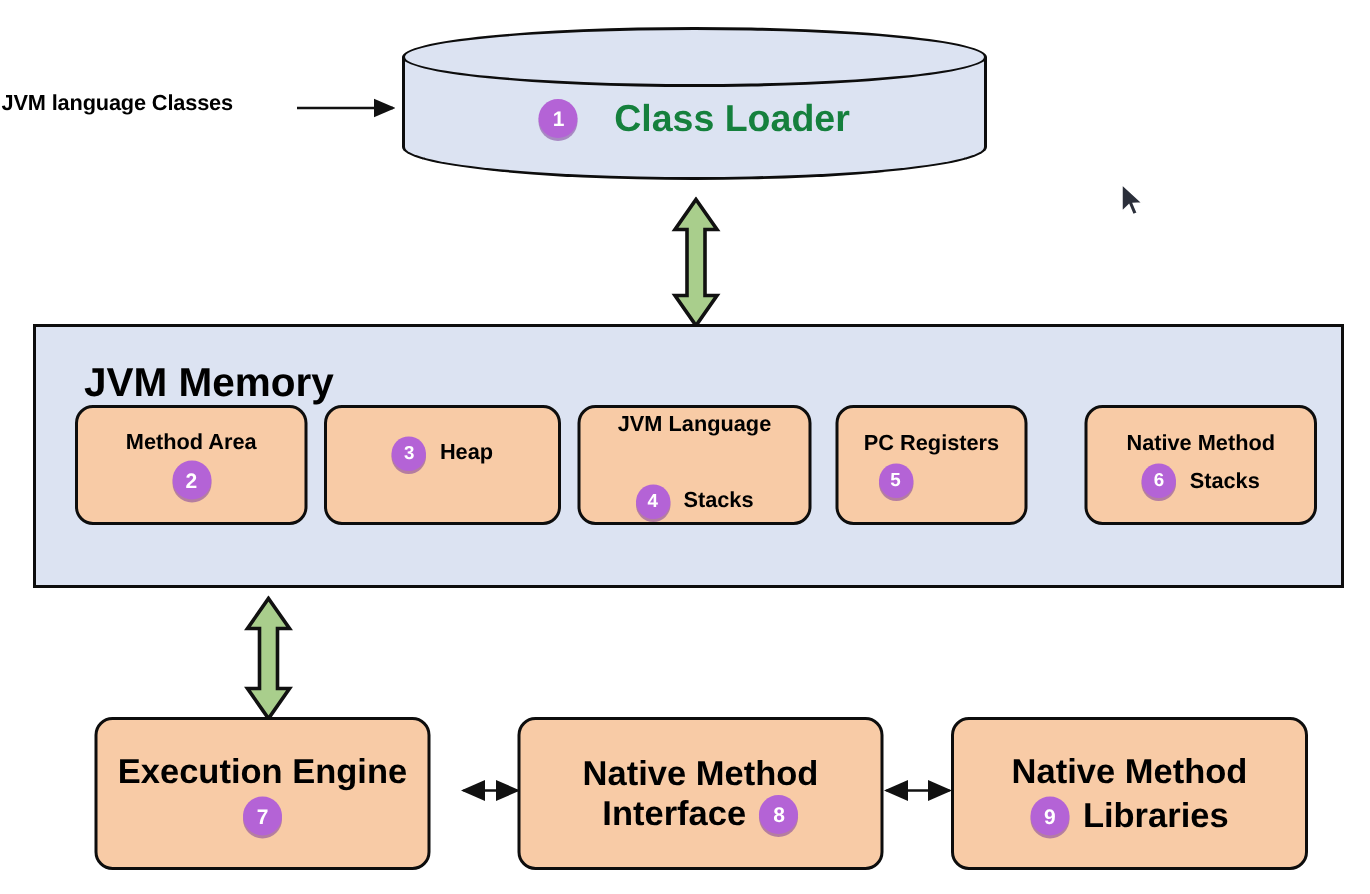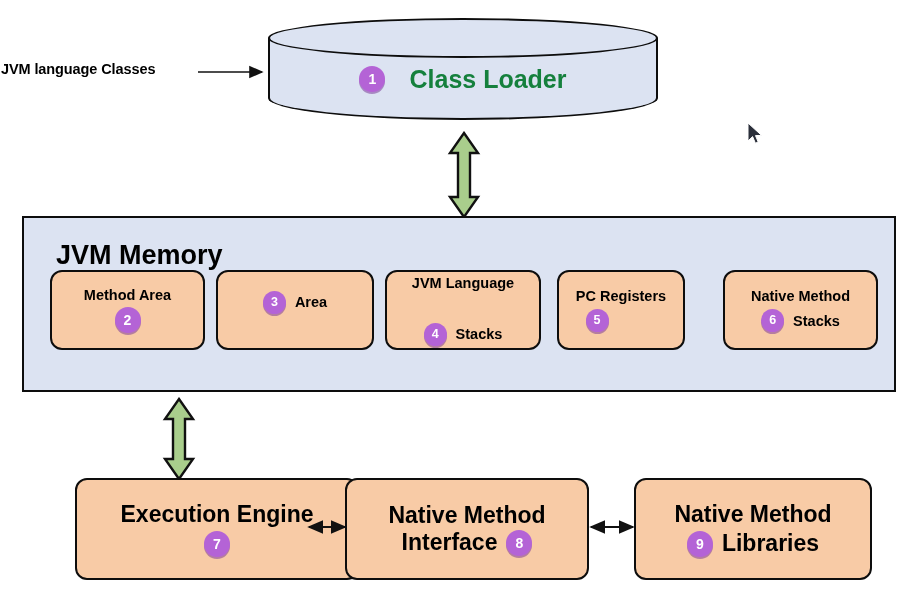--- a/index.html
+++ b/index.html
@@ -171,21 +171,21 @@
   #box-method-area { left: 26px; width: 155px; }
   #box-heap        { left: 192px; width: 158px; }
   #box-jvm-stacks  { left: 361px; width: 156px; gap: 27px; }
   #box-pc-reg      { left: 533px; width: 128px; }
   #box-native-stk  { left: 699px; width: 155px; }
 
   
   .botbox { top: 478px; height: 102px; }
   .botbox .txt { font-size: 23px; }
 
-  #box-exec-engine   { left: 63px;  width: 284px; margin-left: 12px; }
+  #box-exec-engine   { left: 63px;  width: 224px; }
   #box-native-iface  { left: 345px; width: 244px; }
   #box-native-libs   { left: 634px; width: 238px; }
 
   
   #cursor {
     position: absolute;
     left: 747px;
     top: 122px;
     width: 18px;
     height: 24px;
@@ -228,21 +228,21 @@
         <span class="txt">Method Area</span>
       </div>
       <div class="line" style="margin-top:4px;">
         <span class="badge">2</span>
       </div>
     </div>
 
     <div class="pbox membox" id="box-heap">
       <div class="line" style="margin-bottom:16px;">
         <span class="badge sm">3</span>
-        <span class="txt">Area</span>
+        <span class="txt">Heap</span>
       </div>
     </div>
 
     <div class="pbox membox" id="box-jvm-stacks">
       <div class="line">
         <span class="txt">JVM Language</span>
       </div>
       <div class="line" style="margin-top:5px;">
         <span class="badge sm">4</span>
         <span class="txt">Stacks</span>

